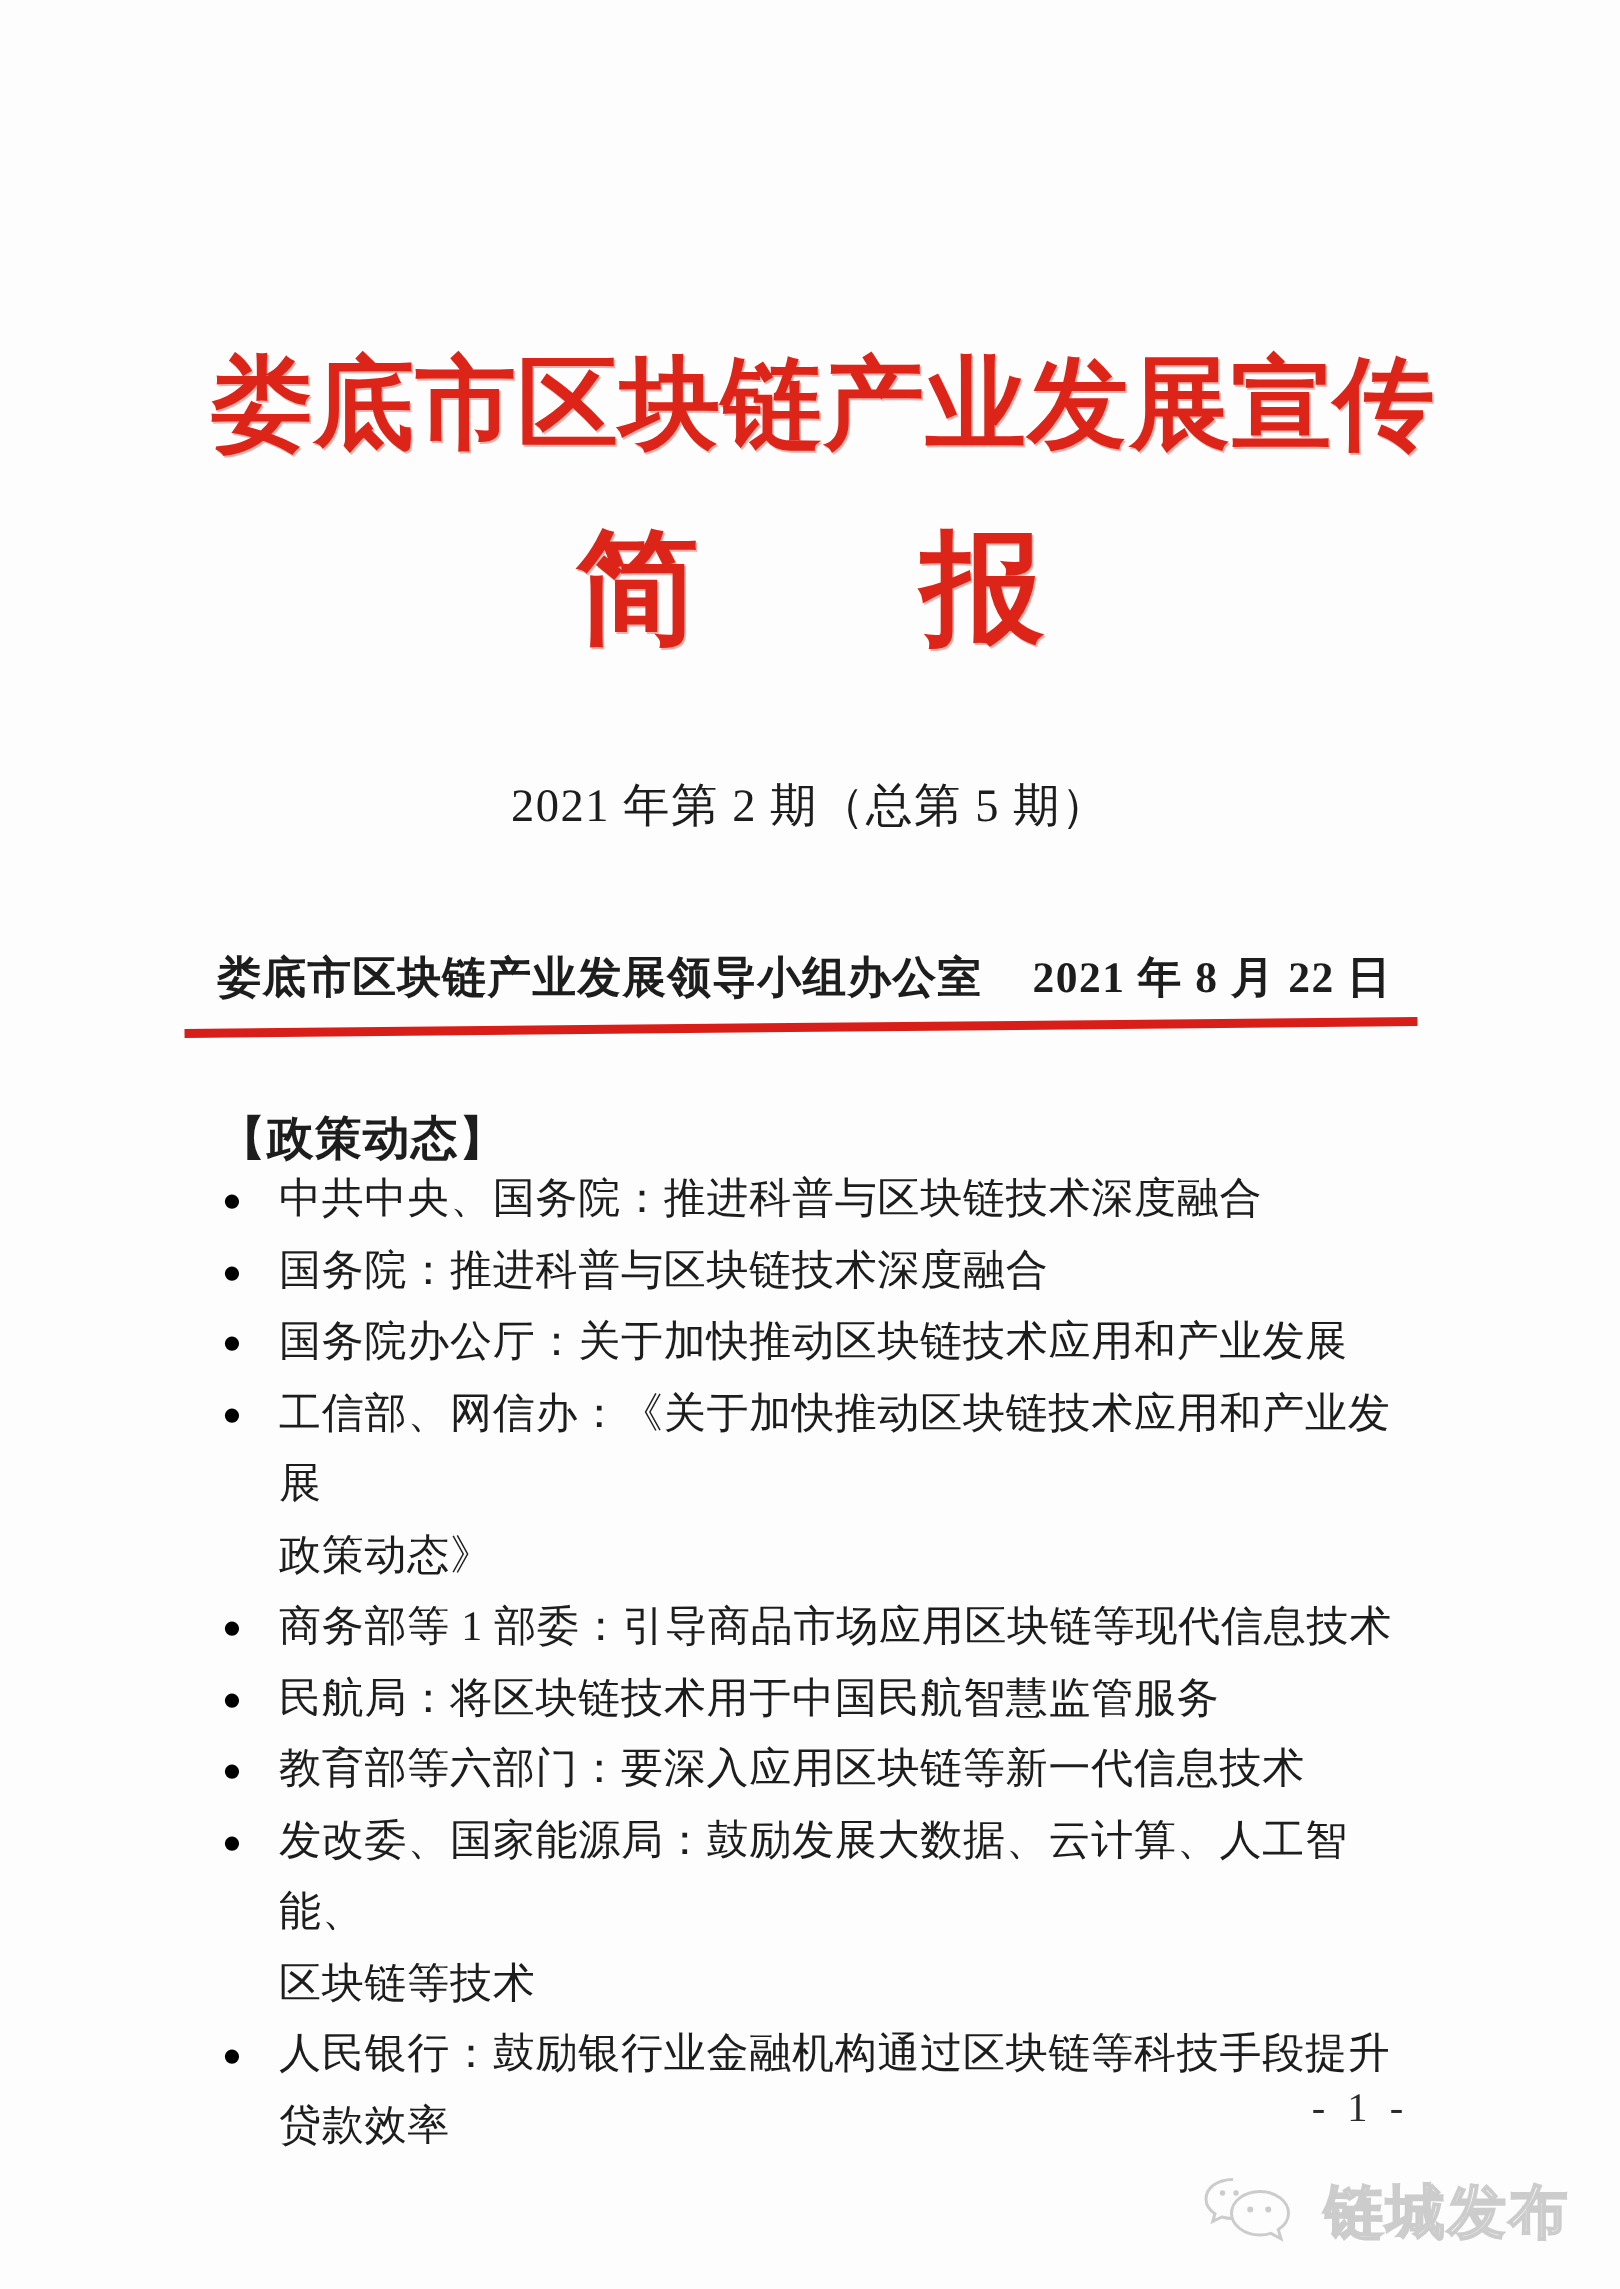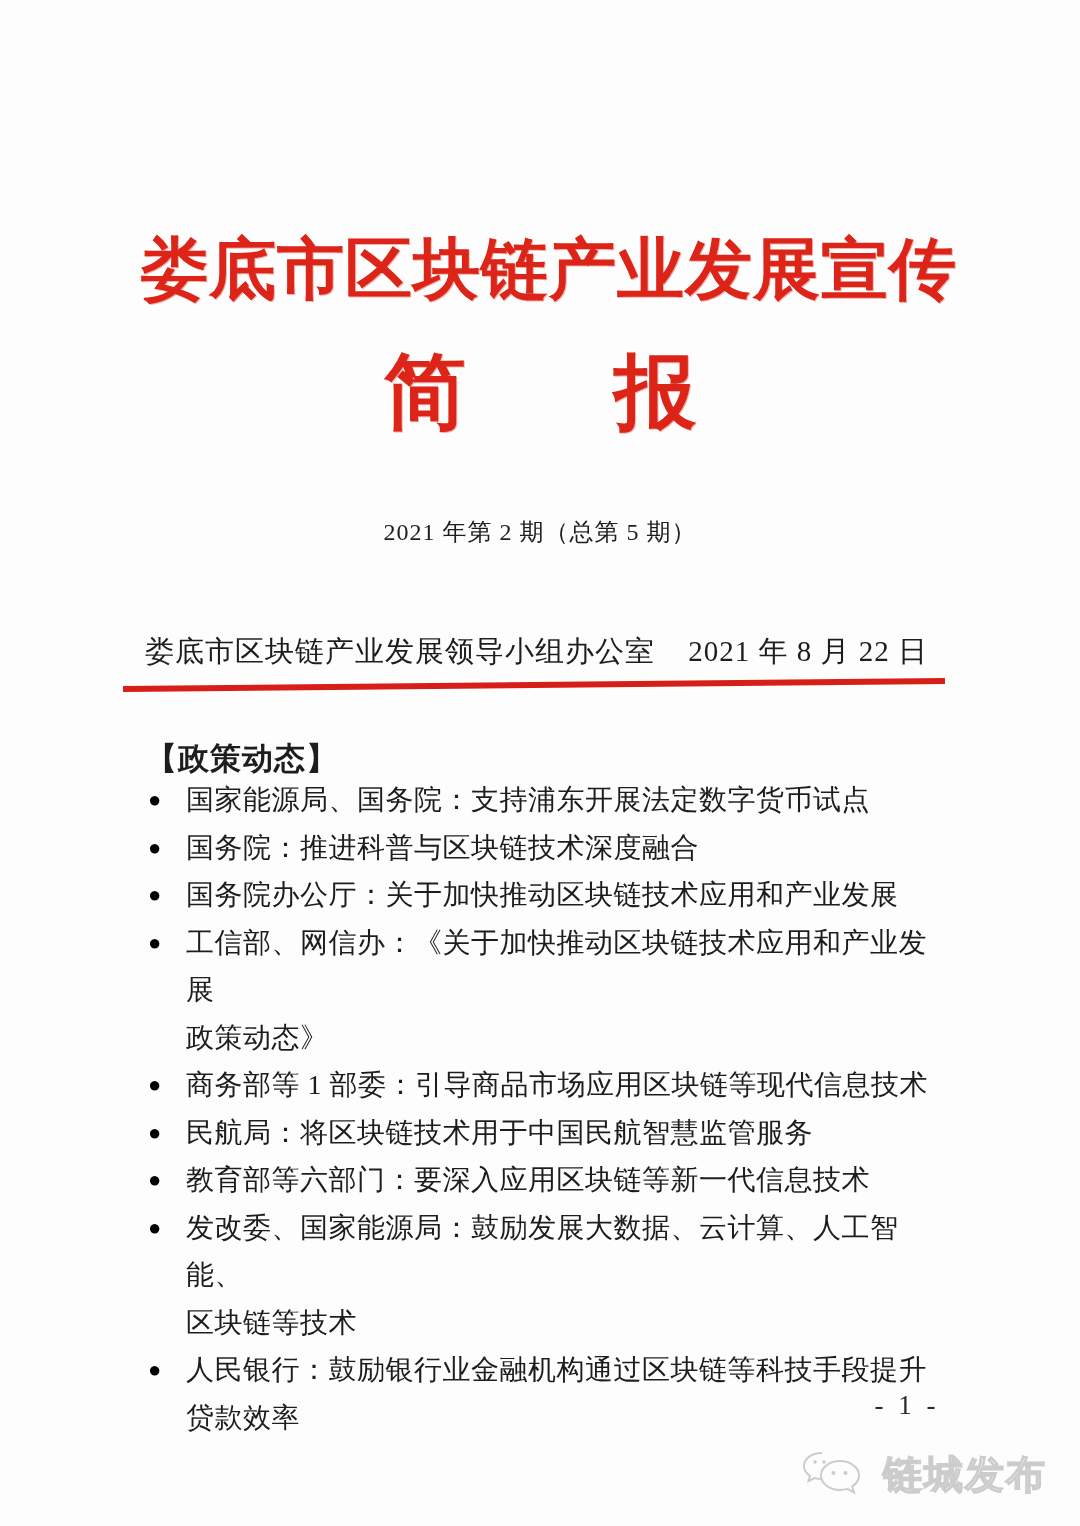--- a/index.html
+++ b/index.html
@@ -32,28 +32,28 @@
     position:absolute;top:338px;left:0;right:0;
     display:flex;justify-content:center;column-gap:148px;
     font-size:82px;font-weight:700;
     color:var(--title-red);
     text-shadow:1px 1px 0 rgba(220,36,24,.35);
   }
 
   .issue-line{
     position:absolute;top:516px;left:0;right:0;
     text-align:center;
-    font-size:24px;
+    font-size:31px;
     letter-spacing:1px;
   }
 
   .org-row{
     position:absolute;top:632px;left:145px;right:152px;
     display:flex;justify-content:space-between;align-items:baseline;
-    font-size:29px;font-weight:400;
+    font-size:29px;font-weight:700;
     letter-spacing:1px;
   }
 
   .red-rule{
     position:absolute;top:682px;left:123px;width:822px;height:6px;
     background:var(--rule-red);
     transform:rotate(-0.55deg);
   }
 
   .section-header{
@@ -124,21 +124,21 @@
     <span>2021 年 8 月 22 日</span>
   </div>
 
   <div class="red-rule"></div>
 
   <div class="section-header">【政策动态】</div>
 
   <div class="bullet-list">
     <div class="bullet-row">
       <span class="bullet-dot">●</span>
-      <span class="bullet-text">国家能源局、国务院：支持浦东开展法定数字货币试点</span>
+      <span class="bullet-text">中共中央、国务院：推进科普与区块链技术深度融合</span>
     </div>
     <div class="bullet-row">
       <span class="bullet-dot">●</span>
       <span class="bullet-text">国务院：推进科普与区块链技术深度融合</span>
     </div>
     <div class="bullet-row">
       <span class="bullet-dot">●</span>
       <span class="bullet-text">国务院办公厅：关于加快推动区块链技术应用和产业发展</span>
     </div>
     <div class="bullet-row">

